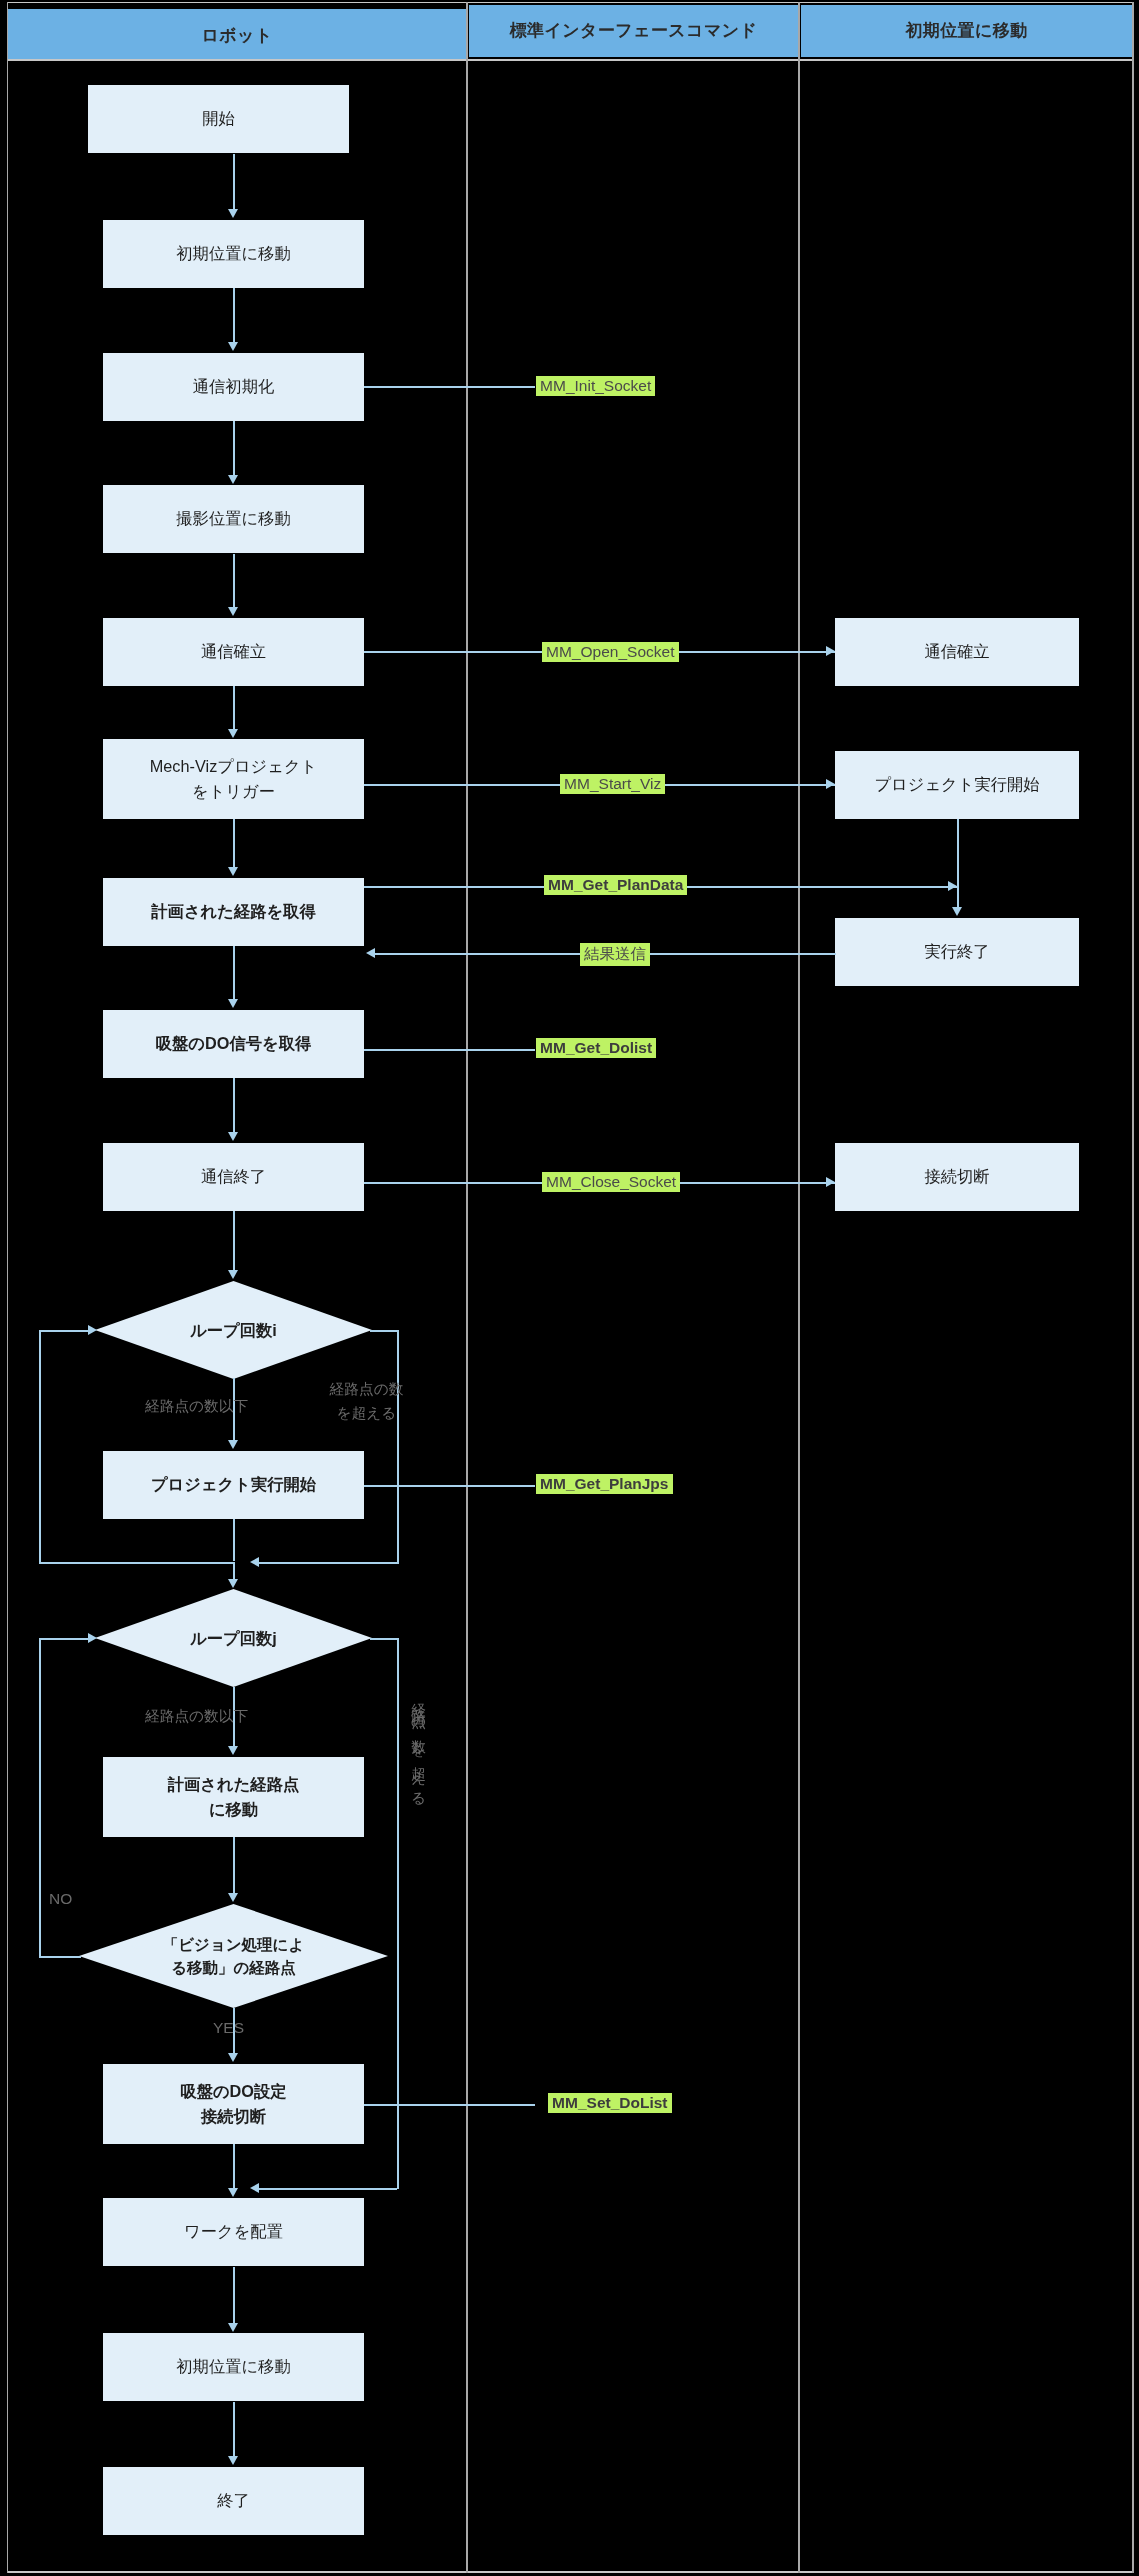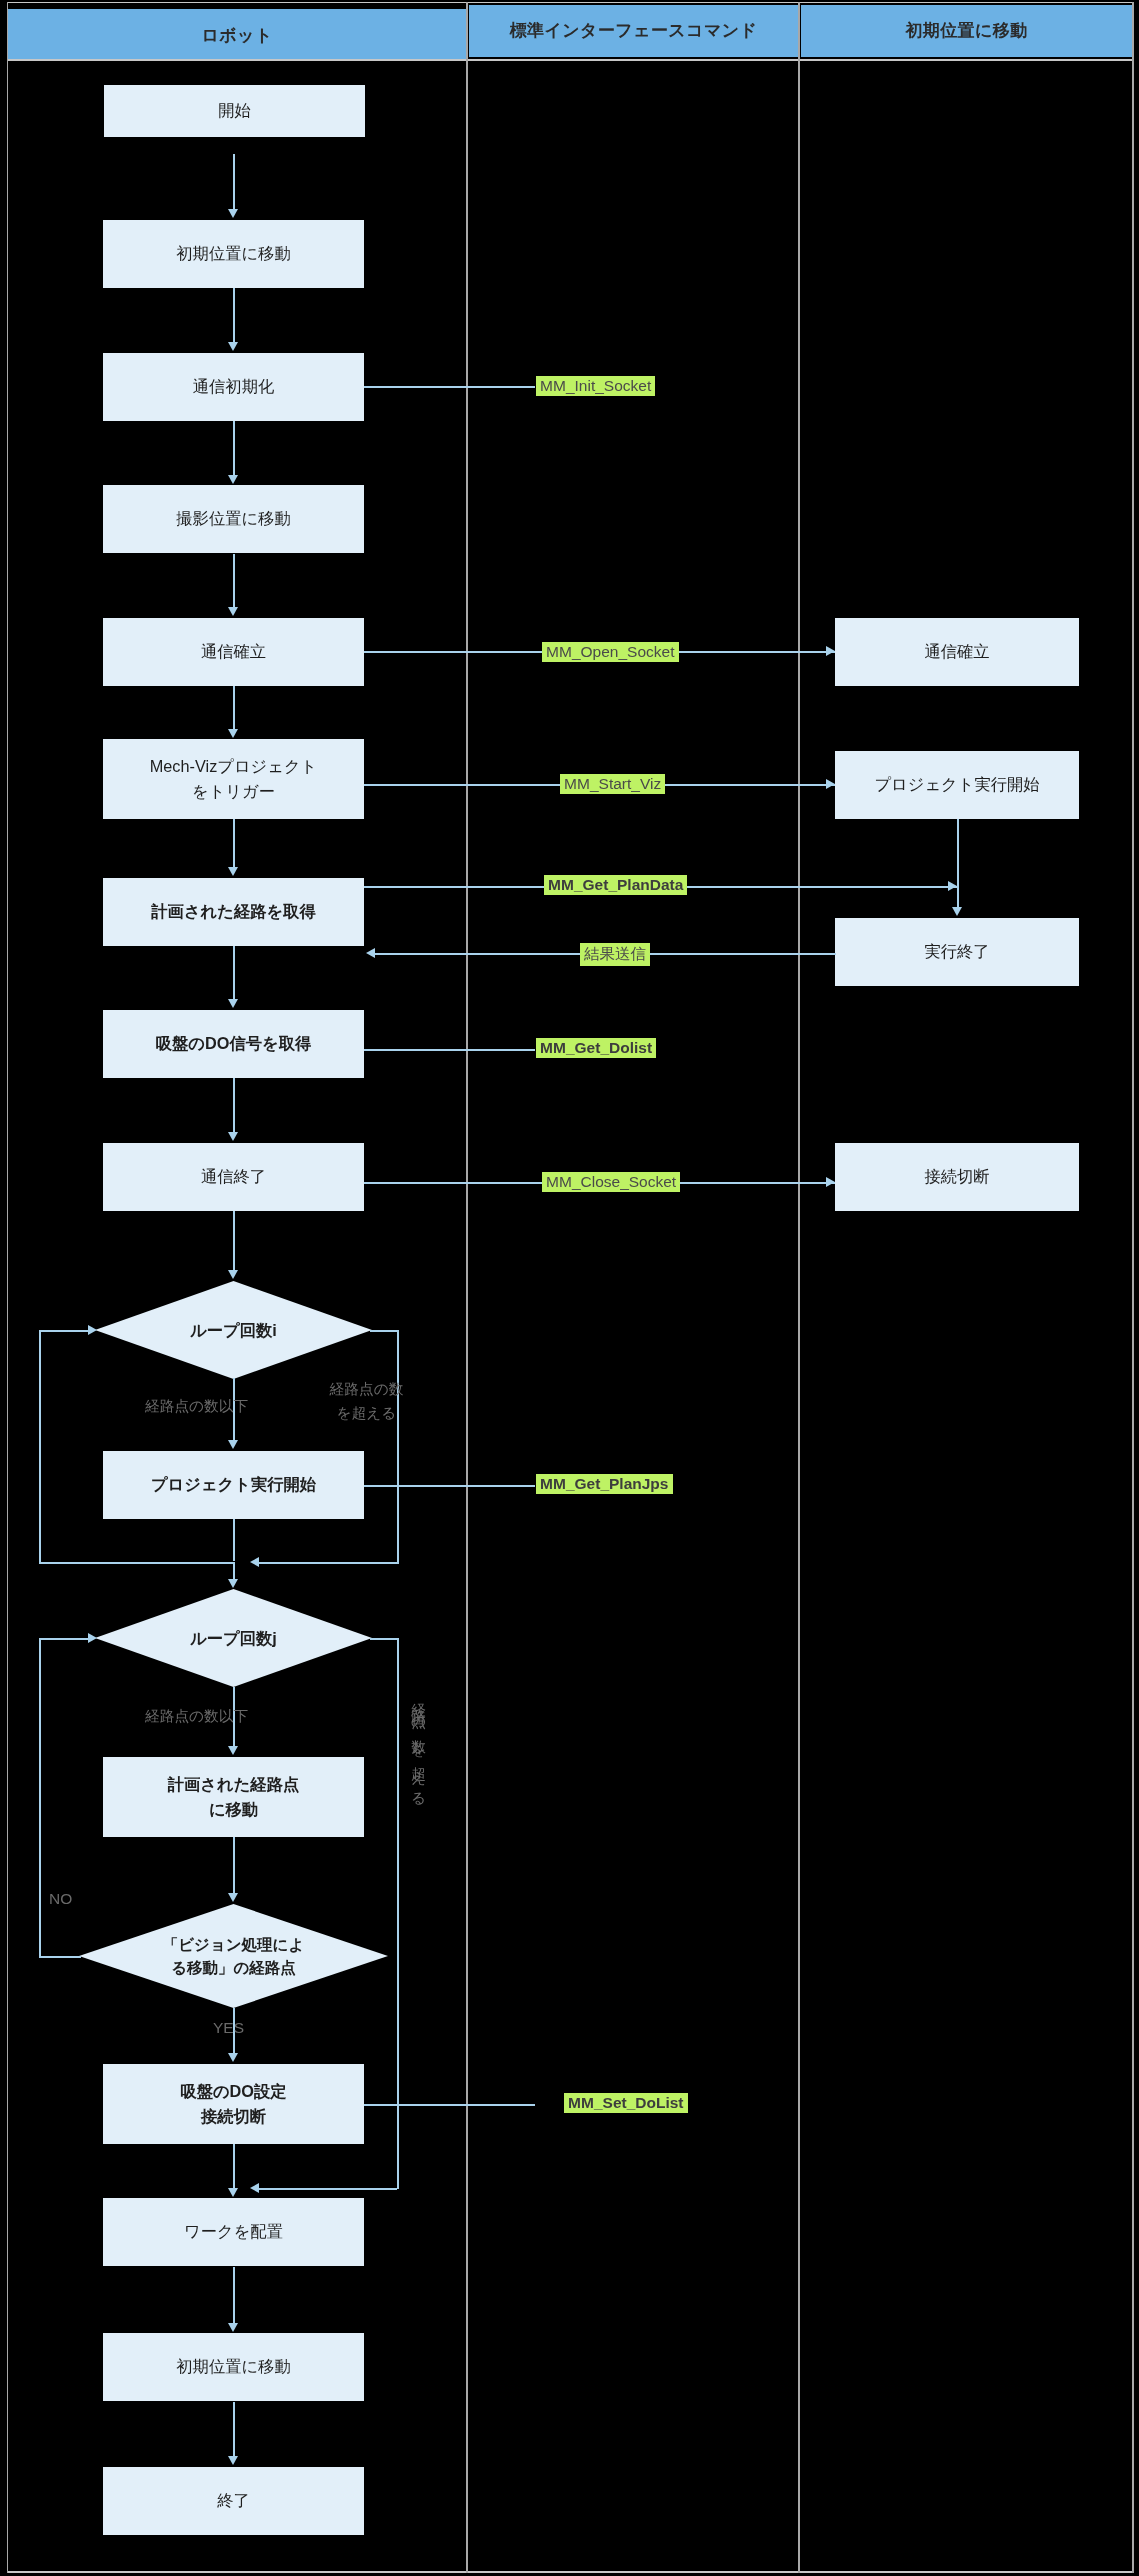--- a/index.html
+++ b/index.html
@@ -87,21 +87,21 @@
 
   <div class="lane-top-rule" style="left:8.1px;top:1.6px;width:1124px;"></div>
   <div class="lane-top-rule" style="left:8.1px;top:59px;width:1124px;"></div>
   <div class="lane-top-rule" style="left:8.1px;top:2571px;width:1124px;"></div>
 
   <div class="lane-sep" style="left:6.5px;top:1.6px;height:2571px;"></div>
   <div class="lane-sep" style="left:466px;top:1.6px;height:2571px;"></div>
   <div class="lane-sep" style="left:798px;top:1.6px;height:2571px;"></div>
   <div class="lane-sep" style="left:1132px;top:1.6px;height:2571px;"></div>
 
-  <div class="node" style="left:104px;top:85px;width:261px;height:52px;">
+  <div class="node" style="left:88px;top:85px;width:261px;height:68px;">
     <span>開始</span>
   </div>
 
   <div class="node" style="left:103px;top:220px;width:261px;height:68px;">
     <span>初期位置に移動</span>
   </div>
 
   <div class="node" style="left:103px;top:353px;width:261px;height:68px;">
     <span>通信初期化</span>
   </div>
@@ -269,21 +269,21 @@
   <div class="cmd-label bold" style="left:536px;top:1038px;">MM_Get_Dolist</div>
 
   <div class="hline" style="left:364px;top:1182px;width:471px;"></div>
   <div class="arrow-r" style="left:826px;top:1177px;"></div>
   <div class="cmd-label" style="left:542px;top:1172px;">MM_Close_Socket</div>
 
   <div class="hline" style="left:364px;top:1485px;width:171px;"></div>
   <div class="cmd-label bold" style="left:536px;top:1474px;">MM_Get_PlanJps</div>
 
   <div class="hline" style="left:364px;top:2104px;width:171px;"></div>
-  <div class="cmd-label bold" style="left:564px;top:2093px;">MM_Set_DoList</div>
+  <div class="cmd-label bold" style="left:548px;top:2093px;">MM_Set_DoList</div>
 
   <div class="hline" style="left:39px;top:1562px;width:194px;"></div>
   <div class="vline" style="left:39px;top:1330px;height:234px;"></div>
   <div class="hline" style="left:39px;top:1330px;width:50px;"></div>
   <div class="arrow-r" style="left:88px;top:1325px;"></div>
 
   <div class="hline" style="left:370px;top:1330px;width:28.5px;"></div>
   <div class="vline" style="left:397px;top:1330px;height:234px;"></div>
   <div class="hline" style="left:259px;top:1562px;width:138px;"></div>
   <div class="arrow-l" style="left:250px;top:1557px;"></div>

